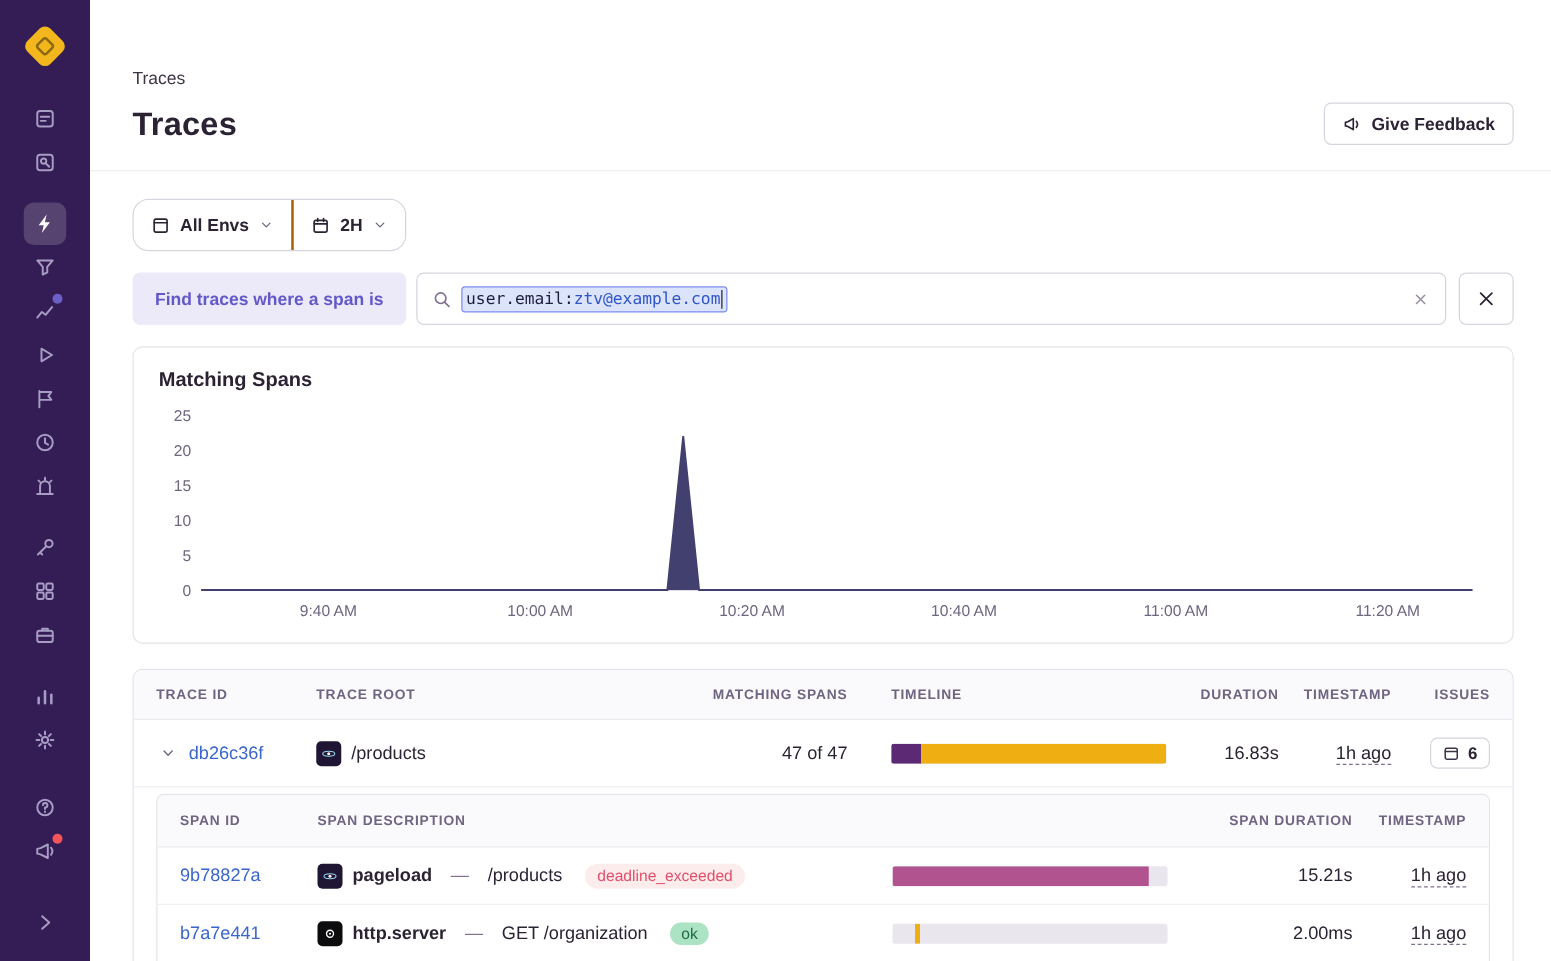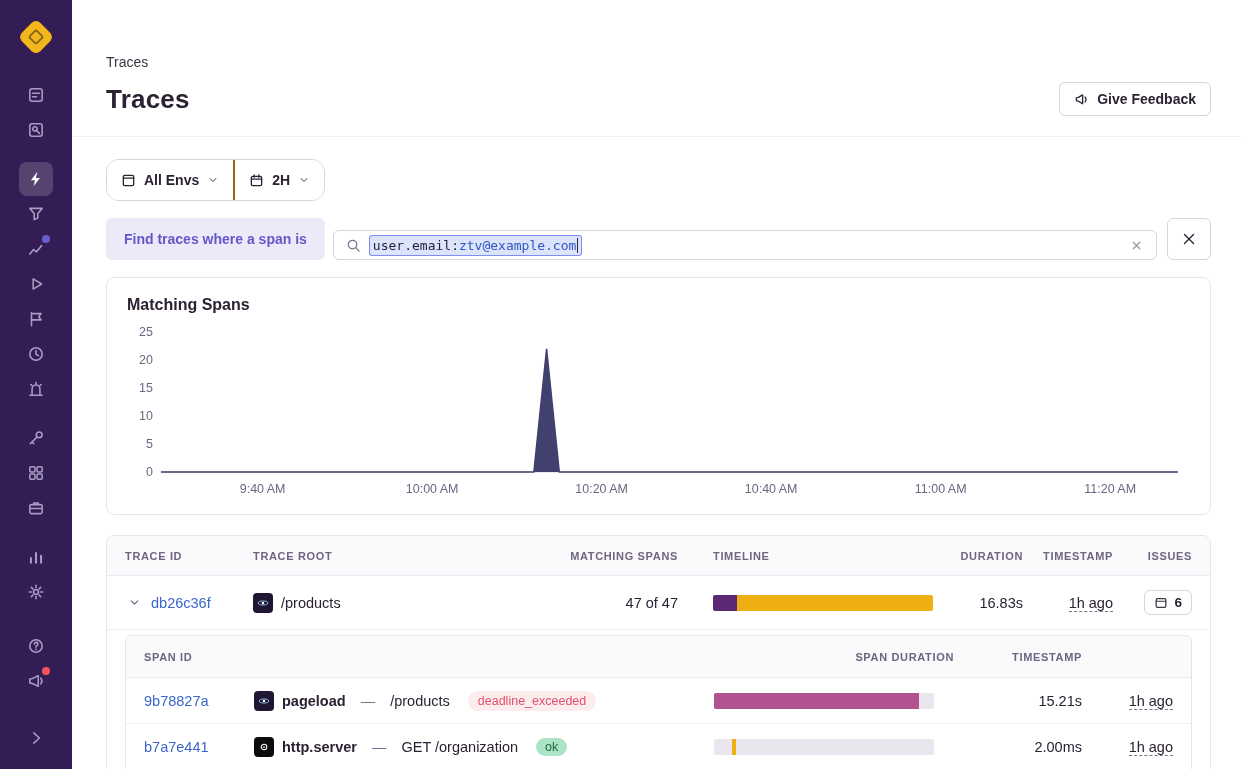--- a/index.html
+++ b/index.html
@@ -44,21 +44,21 @@
   .filter-btn { display:flex; align-items:center; gap:8px; padding:0 14px; font-weight:700;
     font-size:14px; background:#fff; cursor:pointer; }
   .filter-btn + .filter-btn { border-left:2px solid #a16207; }
   .filter-btn svg { width:15px; height:15px; color:#2b2233; }
   .chev { width:12px !important; height:12px !important; color:#6f6482 !important; }
 
   
   .search-row { display:flex; align-items:flex-end; margin-top:17px; }
   .find-pill { background:#ece9f9; color:#6358c8; font-weight:700; font-size:14px;
     border-radius:6px; height:42px; display:flex; align-items:center; padding:0 18px; flex-shrink:0; }
-  .search-bar { flex:1; margin-left:8px; height:30px; border:1px solid #d8d4de; border-radius:6px;
+  .search-bar { flex:1; margin-left:8px; height:42px; border:1px solid #d8d4de; border-radius:6px;
     display:flex; align-items:center; padding:0 12px; gap:9px; background:#fff; cursor:text; }
   .search-bar svg { width:15px; height:15px; color:#80708f; flex-shrink:0; }
   .token { font-family:"DejaVu Sans Mono","Liberation Mono",monospace; font-size:13px;
     background:#dce4fb; box-shadow:0 0 0 1px #7d8df1; border-radius:2px; padding:2px 3px;
     display:inline-flex; position:relative; }
   .token-key { color:#1d1d3d; }
   .token-val { color:#2f55c7; }
   .token::after { content:""; width:1px; height:15px; background:#2b2233; margin-left:1px; }
   .clear-x { margin-left:auto; cursor:pointer; }
   .close-btn { width:44px; height:42px; margin-left:10px; display:grid; place-items:center;
@@ -370,20 +370,21 @@
                   <path d="M2.5 6h11"></path>
                 </svg>
               <span>6</span>
             </span>
           </div>
         </div>
 
         <div class="span-table">
           <div class="s-grid s-head">
             <div class="th">SPAN ID</div>
+            <div class="th">SPAN DESCRIPTION</div>
             <div class="th"></div>
             <div class="th right">SPAN DURATION</div>
             <div class="th right">TIMESTAMP</div>
           </div>
 
           <div class="s-grid s-row">
             <a class="id-link">9b78827a</a>
             <div class="cell-flex">
               <span class="proj-icon">
                 <svg viewBox="0 0 16 16">

